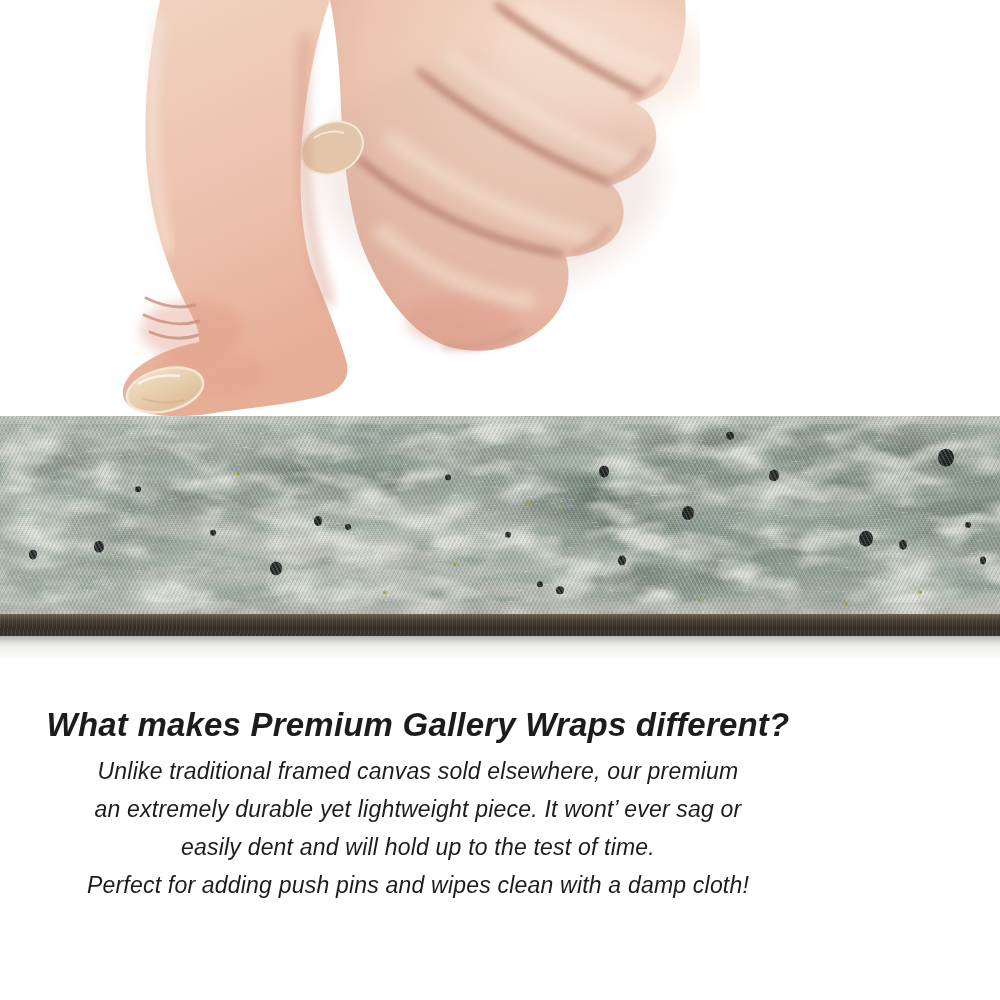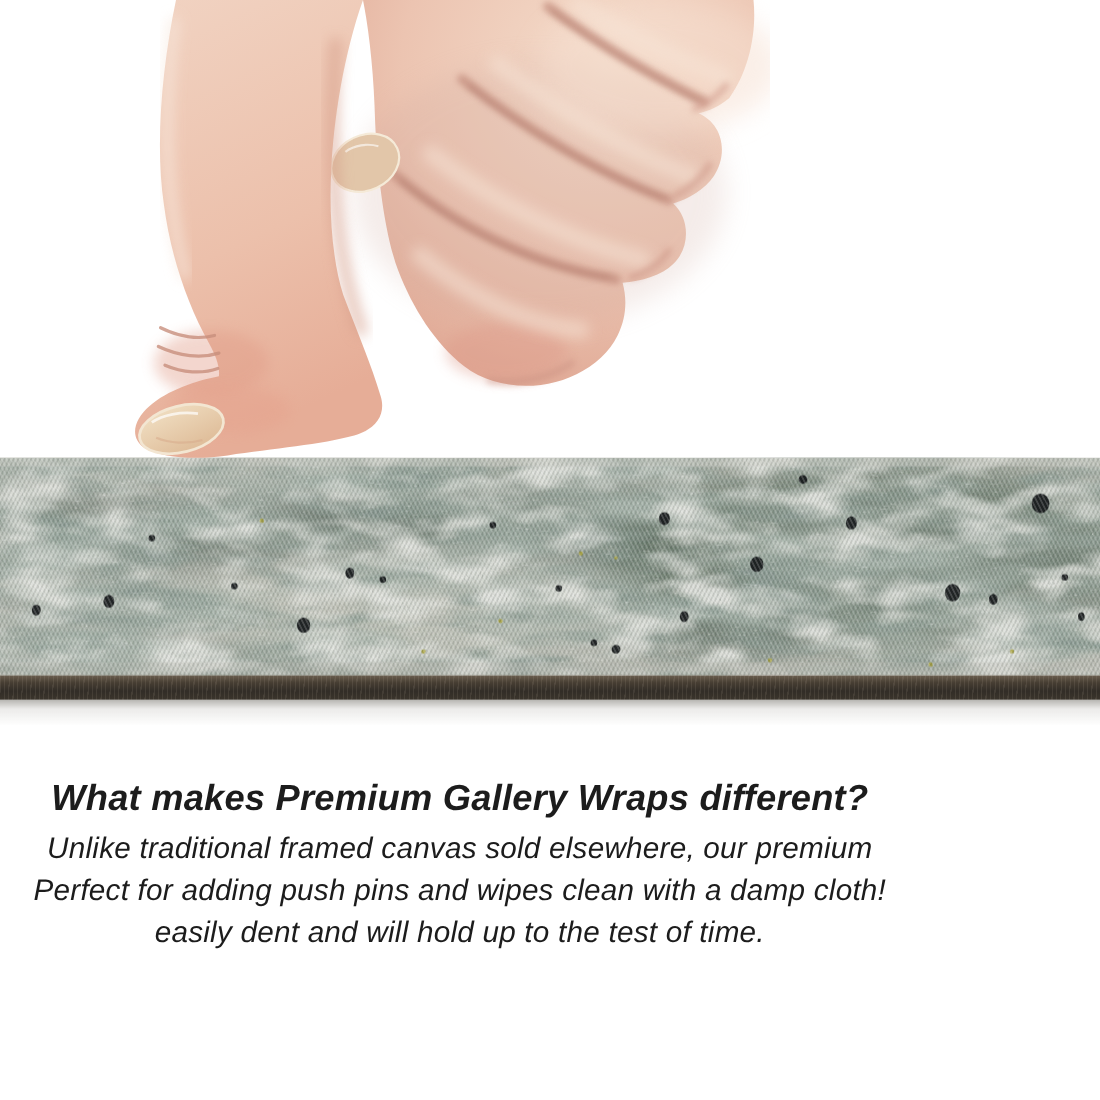--- a/index.html
+++ b/index.html
@@ -23,21 +23,21 @@
       repeating-linear-gradient(92deg, rgba(190,178,160,0.12) 0px, rgba(190,178,160,0.12) 1px, rgba(0,0,0,0) 1px, rgba(0,0,0,0) 4px),
       linear-gradient(180deg,#6a5e4f 0%,#473e33 30%,#322d27 65%,#3b352c 100%);
   }
   .strip-shadow{position:absolute;left:0;top:220px;width:1000px;height:24px;
     background:linear-gradient(180deg, rgba(122,119,112,0.55) 0%, rgba(178,176,170,0.25) 35%, rgba(255,255,255,0) 100%);
   }
 
   
   .info{position:absolute;left:0;top:706px;width:836px;text-align:center;color:#1c1c1c;z-index:1;}
   .heading{margin:0 0 8px 0;font-size:33px;line-height:38px;font-style:italic;font-weight:700;letter-spacing:0.2px;}
-  .line{margin:0;font-size:27px;line-height:38px;font-style:italic;font-weight:400;letter-spacing:0.2px;}
+  .line{margin:0;font-size:23px;line-height:38px;font-style:italic;font-weight:400;letter-spacing:0.2px;}
 </style>
 </head>
 <body>
 
 <div class="page">
 
   <div class="hand-wrap" title="Hand with thumb pressing down onto the canvas">
     <svg viewBox="0 0 600 430" xmlns="http://www.w3.org/2000/svg">
       <defs>
         <radialGradient id="skinFist" cx="0.62" cy="0.18" r="0.95">
@@ -233,17 +233,18 @@
       </g>
     </svg>
     <div class="weave"></div>
     <div class="strip-edge"></div>
     <div class="strip-shadow"></div>
   </div>
 
   <div class="info">
     <h1 class="heading">What makes Premium Gallery Wraps different?</h1>
     <p class="line">Unlike traditional framed canvas sold elsewhere, our premium</p>
+    <p class="line">an extremely durable yet lightweight piece. It wont’ ever sag or</p>
+    <p class="line">easily dent and will hold up to the test of time.</p>
     <p class="line">Perfect for adding push pins and wipes clean with a damp cloth!</p>
-    <p class="line">easily dent and will hold up to the test of time.</p>
   </div>
 
 </div>
 
 </body></html>

